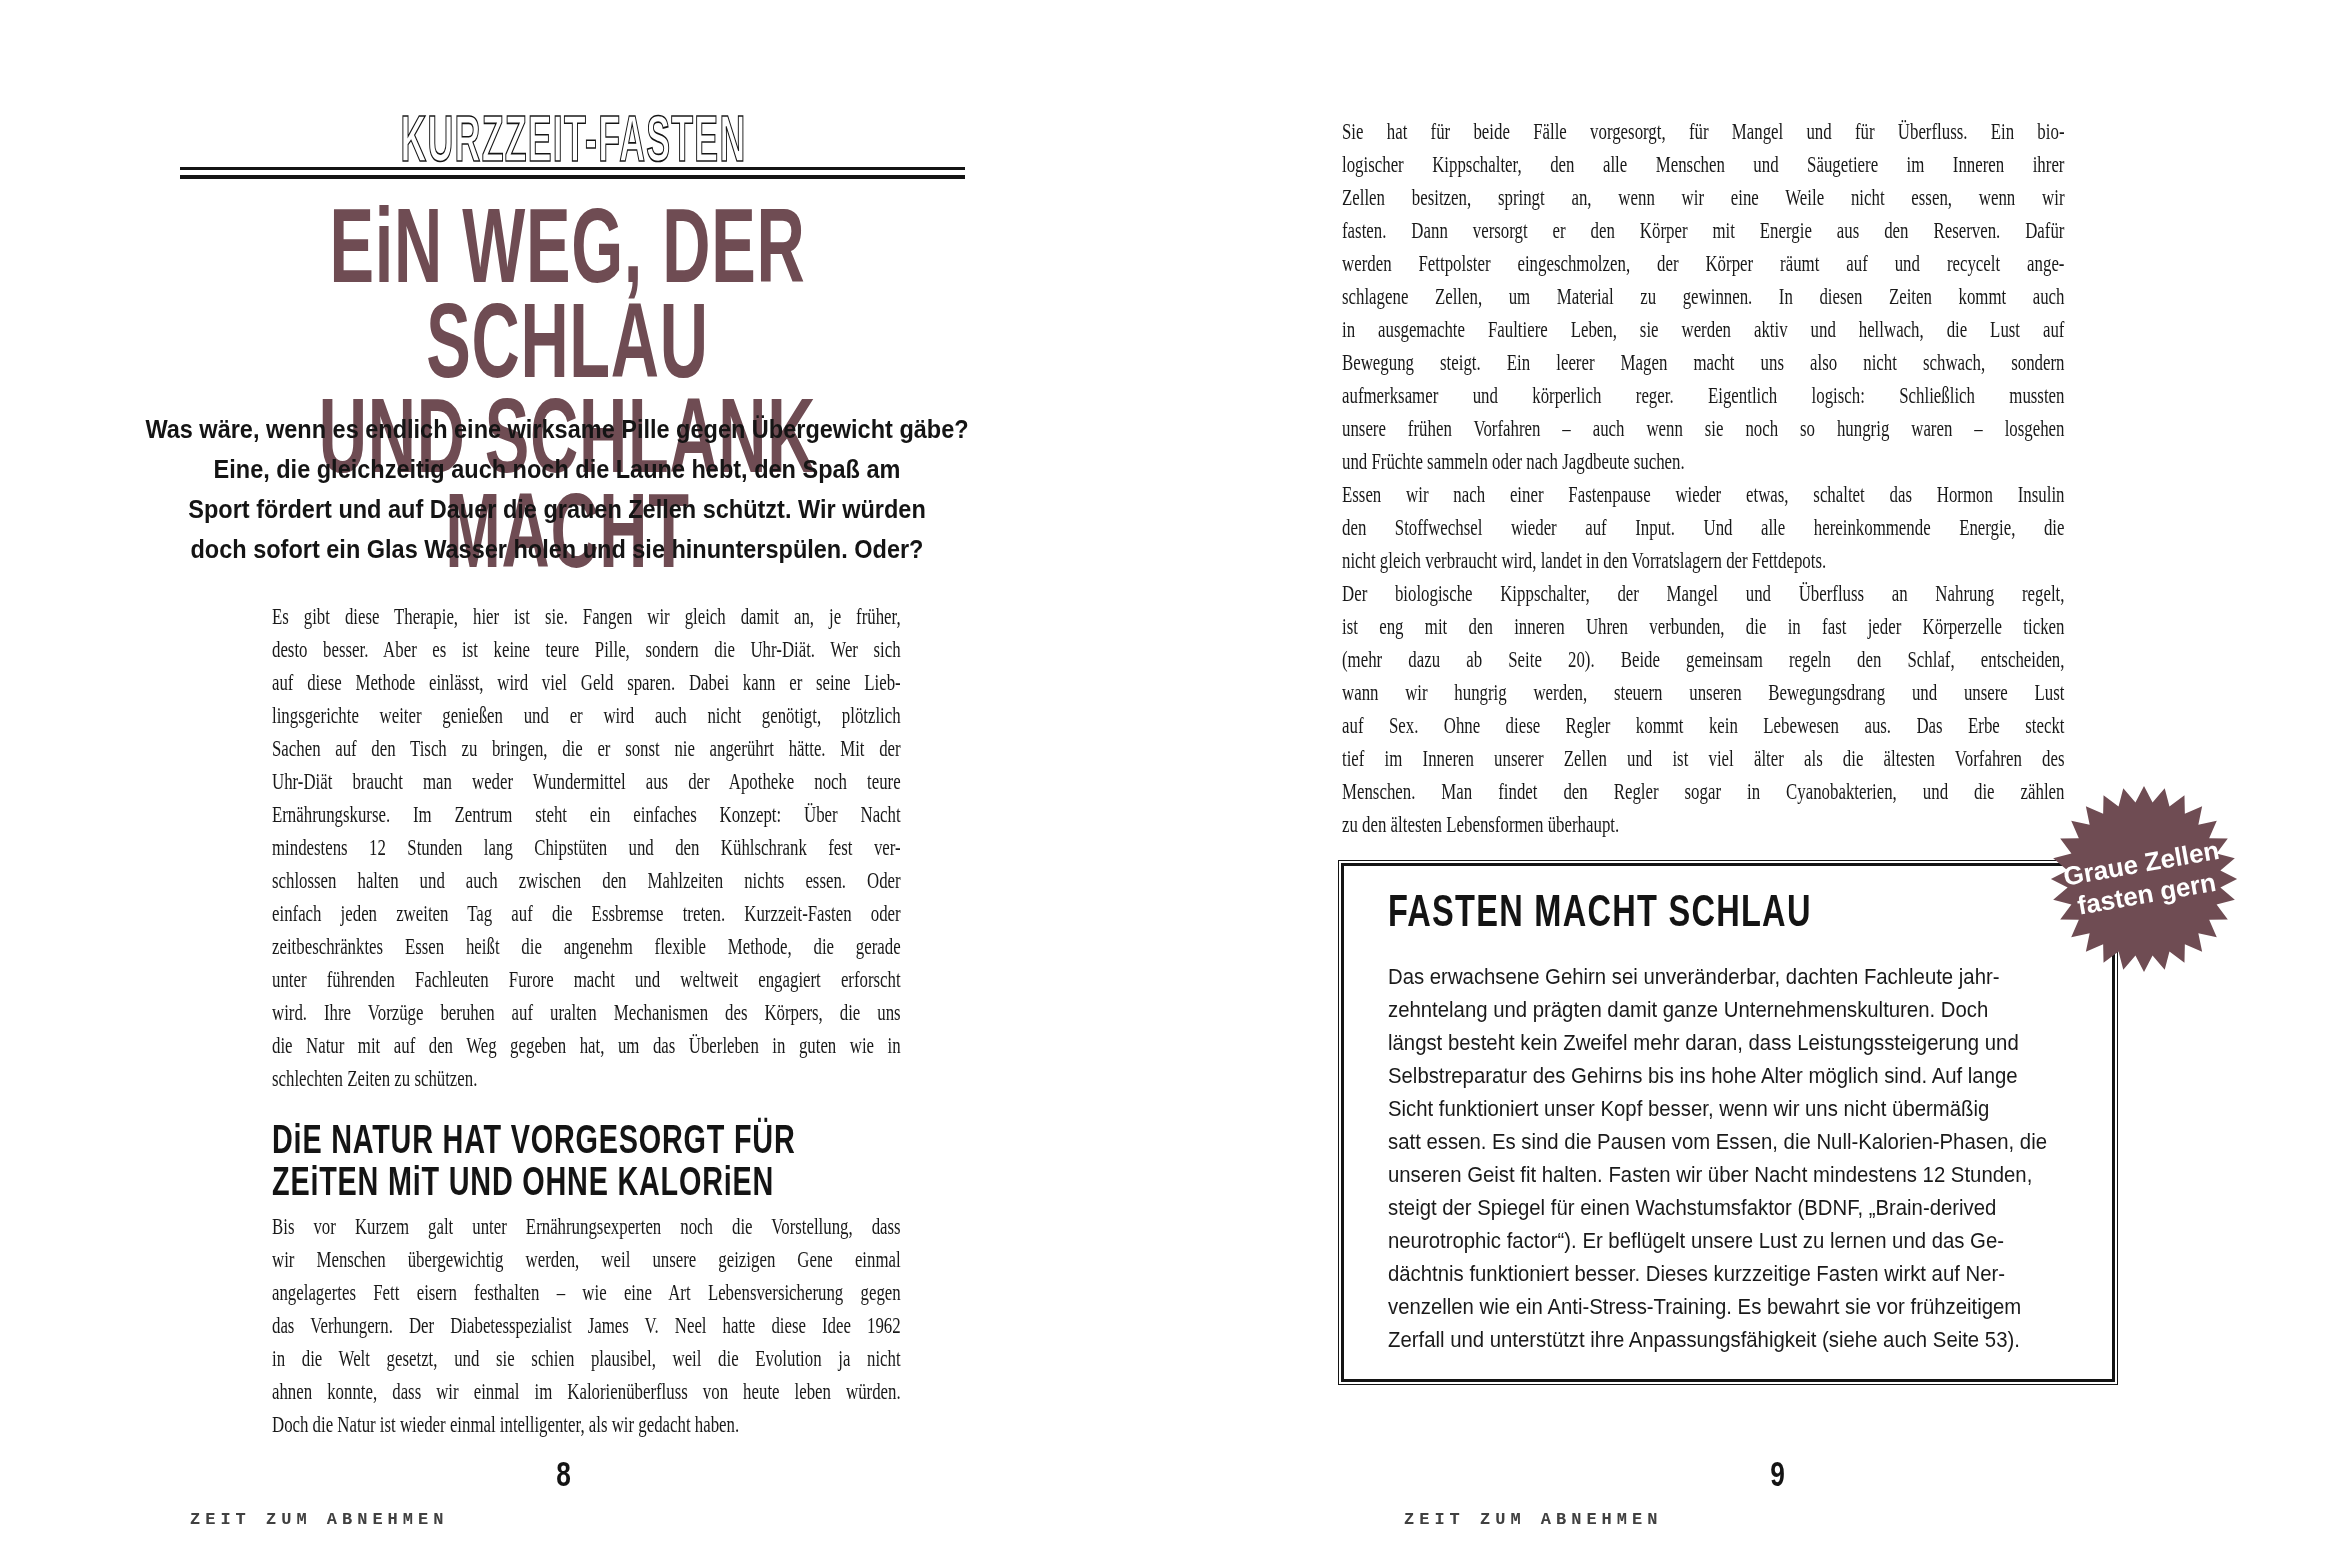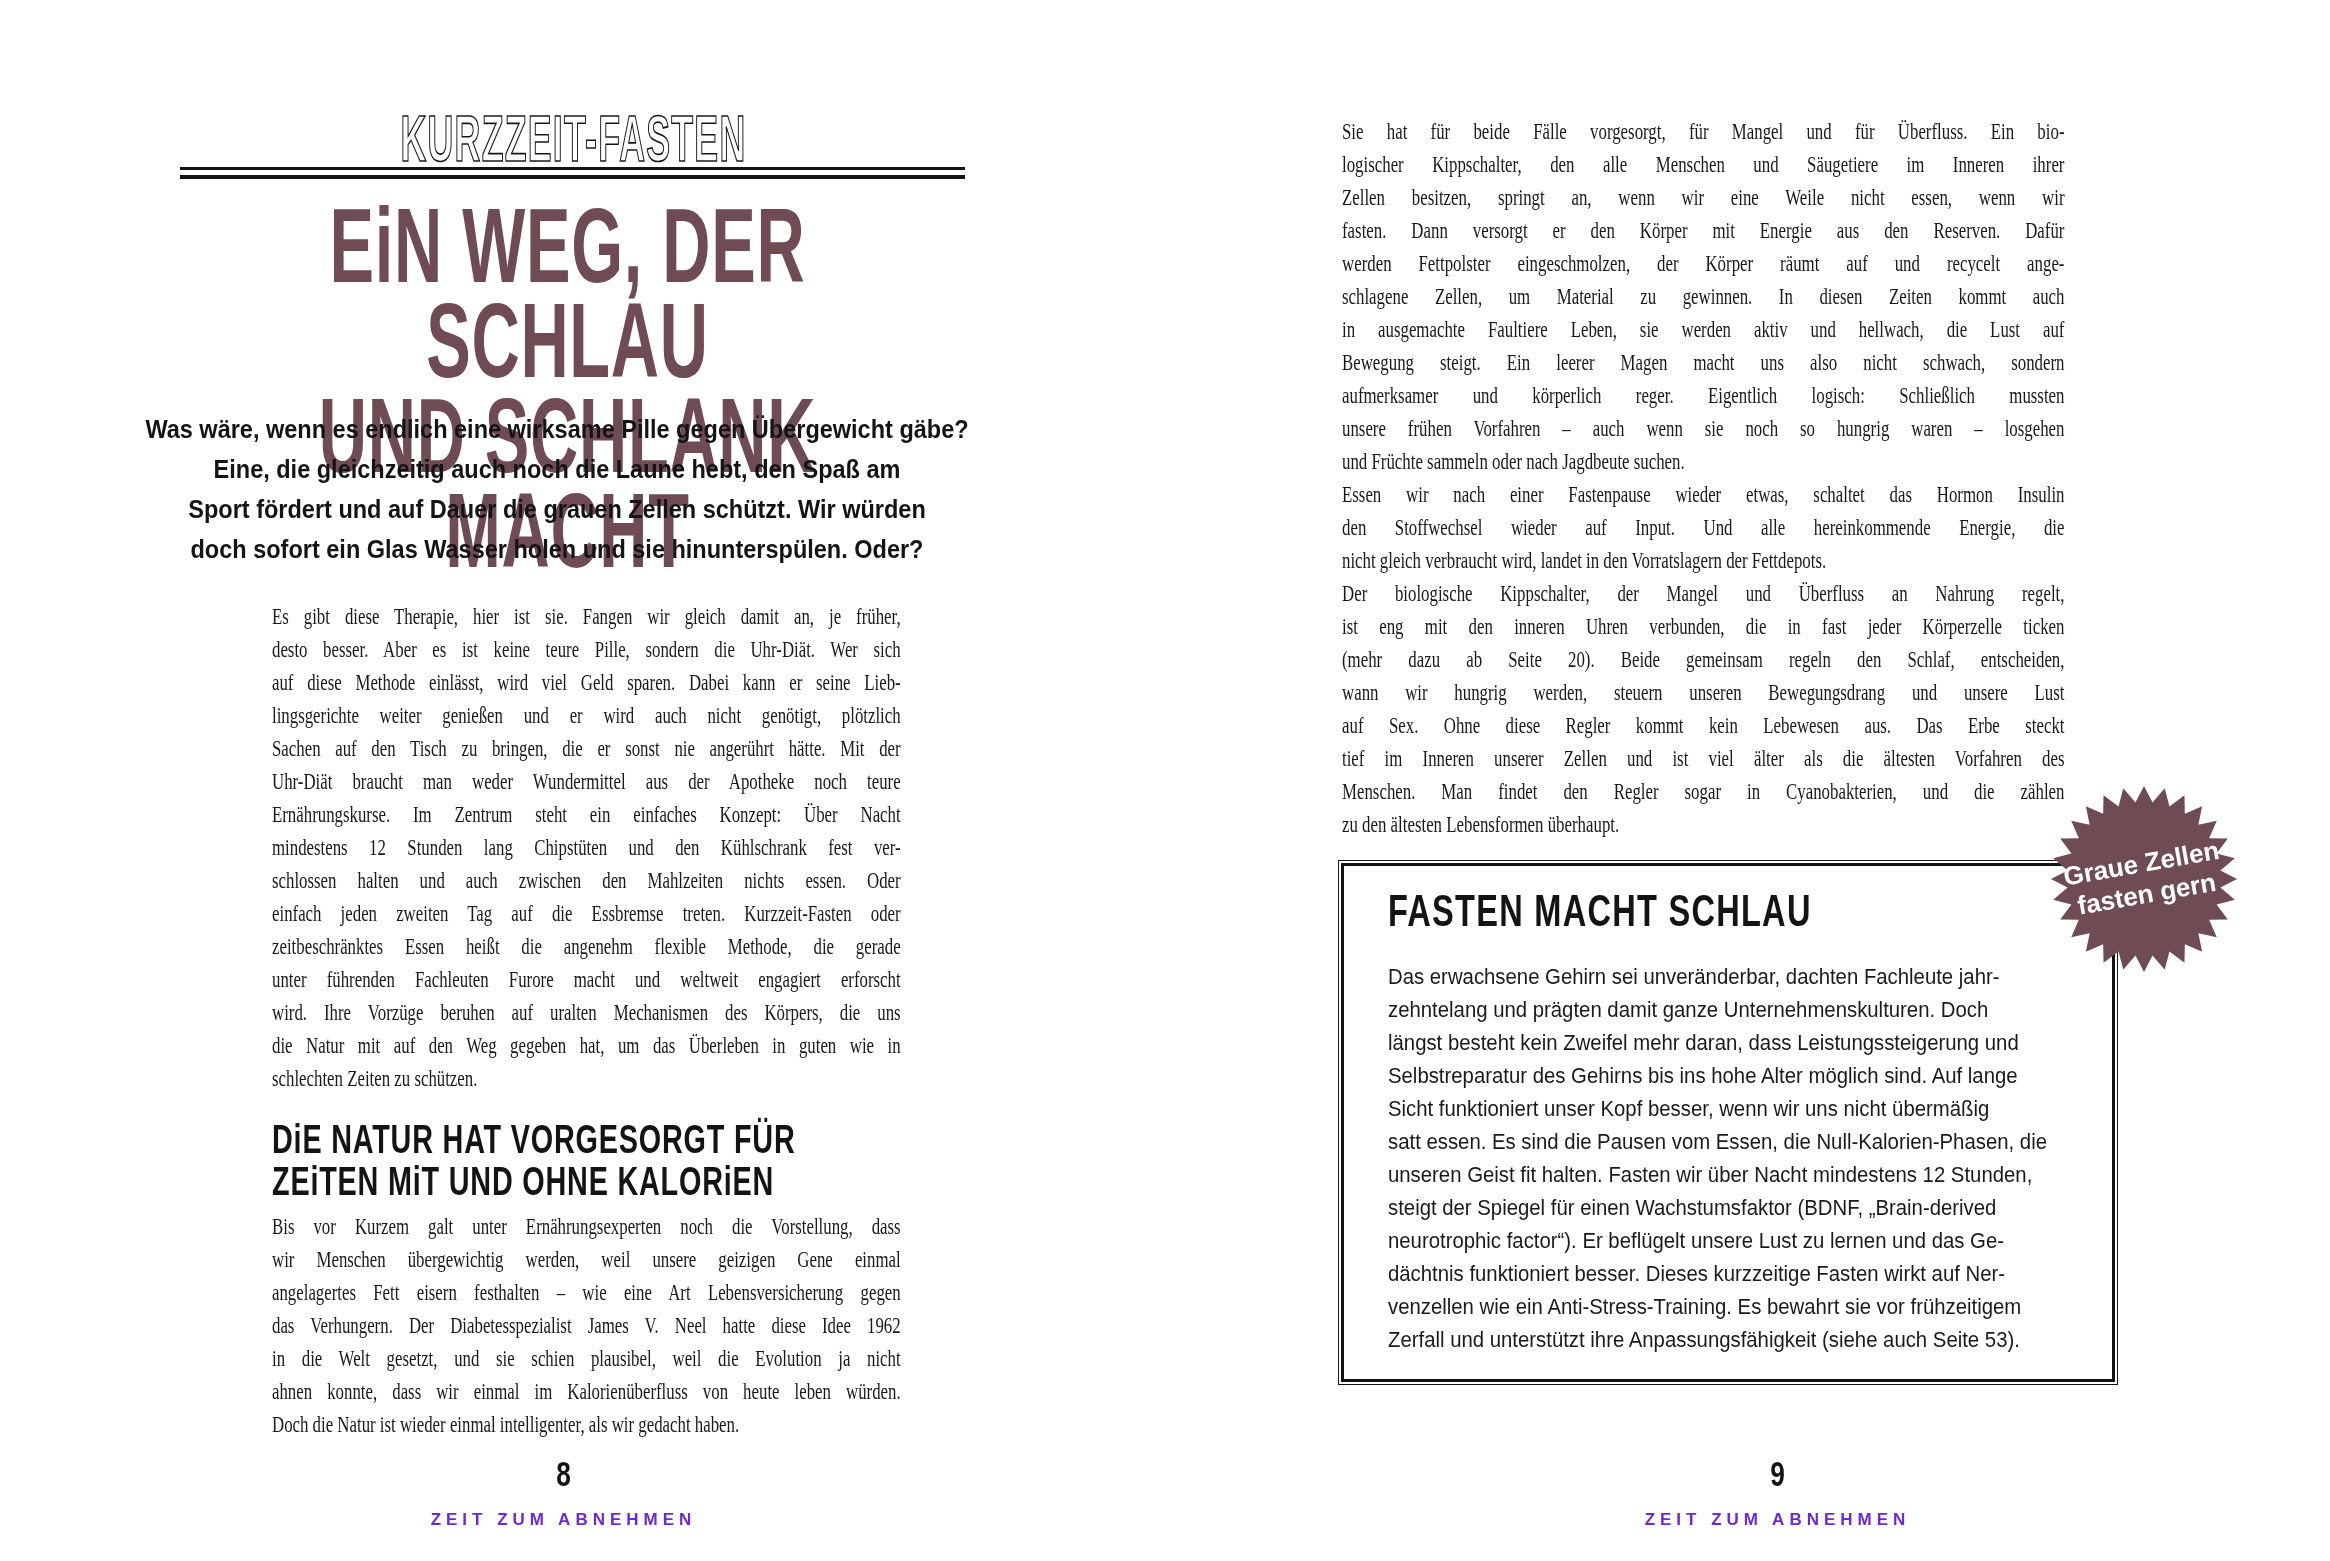--- a/index.html
+++ b/index.html
@@ -34,21 +34,21 @@
   #body1{left:272px;top:600px;width:860px;line-height:33px;transform:scaleX(0.731);transform-origin:0 0;}
   #body2{left:272px;top:1210px;width:860px;line-height:33px;transform:scaleX(0.731);transform-origin:0 0;}
   #rbody{left:1342px;top:115px;width:987px;line-height:33px;transform:scaleX(0.732);transform-origin:0 0;}
 
   
   #sec-head{left:272px;top:1118px;font-size:40px;line-height:42px;transform:scaleX(0.72);
             transform-origin:0 0;color:#141414;letter-spacing:1.1px;white-space:nowrap;}
 
   
   .pagenum{font-size:35px;line-height:35px;text-align:center;color:#141414;transform:scaleX(0.75);transform-origin:50% 0;}
-  .bookfoot{font-size:17px;line-height:19px;font-weight:700;text-align:center;letter-spacing:5px;color:#6d28d9;}
+  .bookfoot{font-size:17px;line-height:19px;font-weight:700;text-align:left;letter-spacing:5px;color:#404040;font-family:Liberation Mono, monospace;}
   #pn-left{left:190px;top:1456px;width:747px;}
   #pf-left{left:190px;top:1510px;width:747px;}
   #pn-right{left:1404px;top:1456px;width:747px;}
   #pf-right{left:1404px;top:1510px;width:747px;}
 
   
   #infobox{left:1341px;top:863px;width:774px;height:519px;box-sizing:border-box;
            border:3.9px solid #141414;outline:1.7px solid #141414;outline-offset:2.2px;background:#ffffff;}
   #box-head{left:1388px;top:888px;font-size:44px;line-height:46px;transform:scaleX(0.74);
             transform-origin:0 0;color:#141414;letter-spacing:1.7px;white-space:nowrap;}

